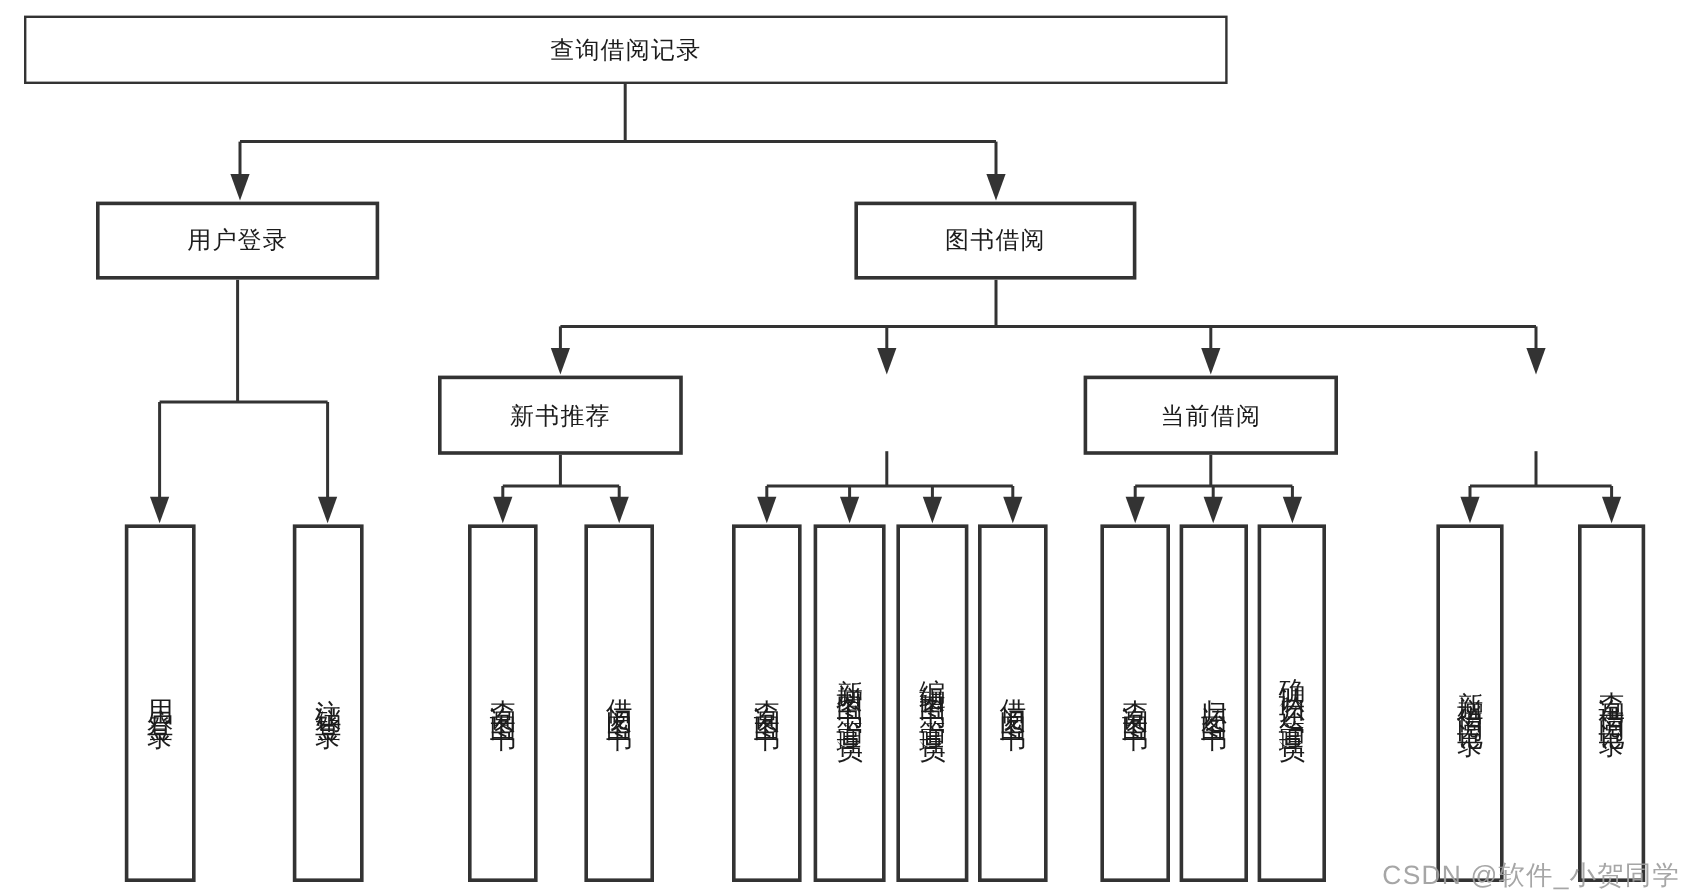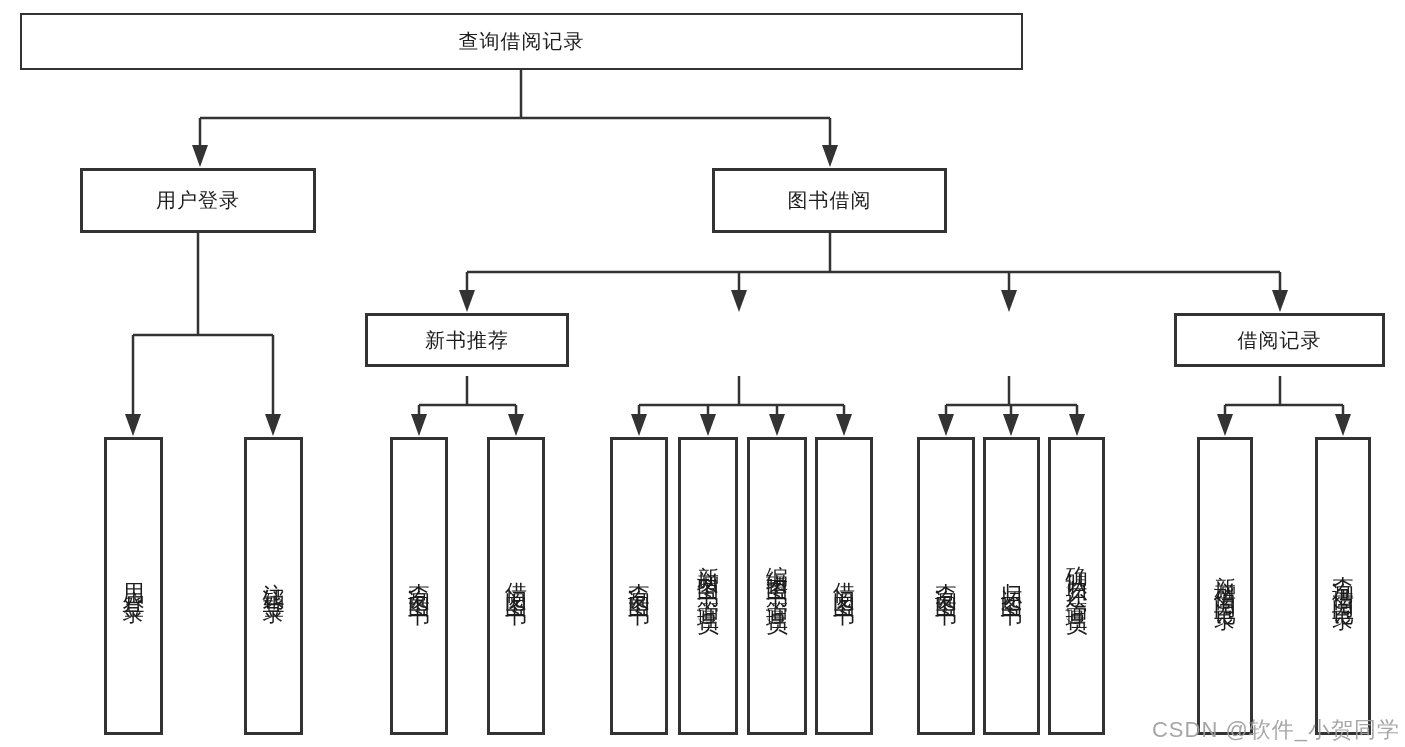--- a/index.html
+++ b/index.html
@@ -37,21 +37,21 @@
     letter-spacing: 1px;
   }
   .node.root {
     left: 20px;
     top: 13px;
     width: 1003px;
     height: 57px;
     border-width: 2.5px;
   }
   .node.lvl2 { top: 168px; height: 65px; }
-  .node.lvl3 { top: 313px; height: 54px; align-items: center; }
+  .node.lvl3 { top: 313px; height: 66px; align-items: center; }
   .node.leaf {
     top: 437px;
     height: 298px;
     padding-bottom: 14px;
   }
   .leaf .vtext {
     writing-mode: vertical-rl;
     text-orientation: mixed;
     font-size: 22px;
     line-height: 1.1;
@@ -147,22 +147,22 @@
   <div class="node hbox lvl2" style="left:80px;width:236px;">
     <span>用户登录</span>
   </div>
   <div class="node hbox lvl2" style="left:712px;width:235px;">
     <span>图书借阅</span>
   </div>
 
   <div class="node hbox lvl3" style="left:365px;width:204px;">
     <span>新书推荐</span>
   </div>
-  <div class="node hbox lvl3" style="left:1174px;width:211px;">
-    <span>借阅记录</span>
+  <div class="node hbox lvl3" style="left:903px;width:212px;">
+    <span>当前借阅</span>
   </div>
 
   <div class="node leaf" style="left:104px;width:59px;">
     <span class="vtext">用户登录</span>
   </div>
   <div class="node leaf" style="left:244px;width:59px;">
     <span class="vtext">注销登录</span>
   </div>
 
   <div class="node leaf" style="left:390px;width:58px;">

